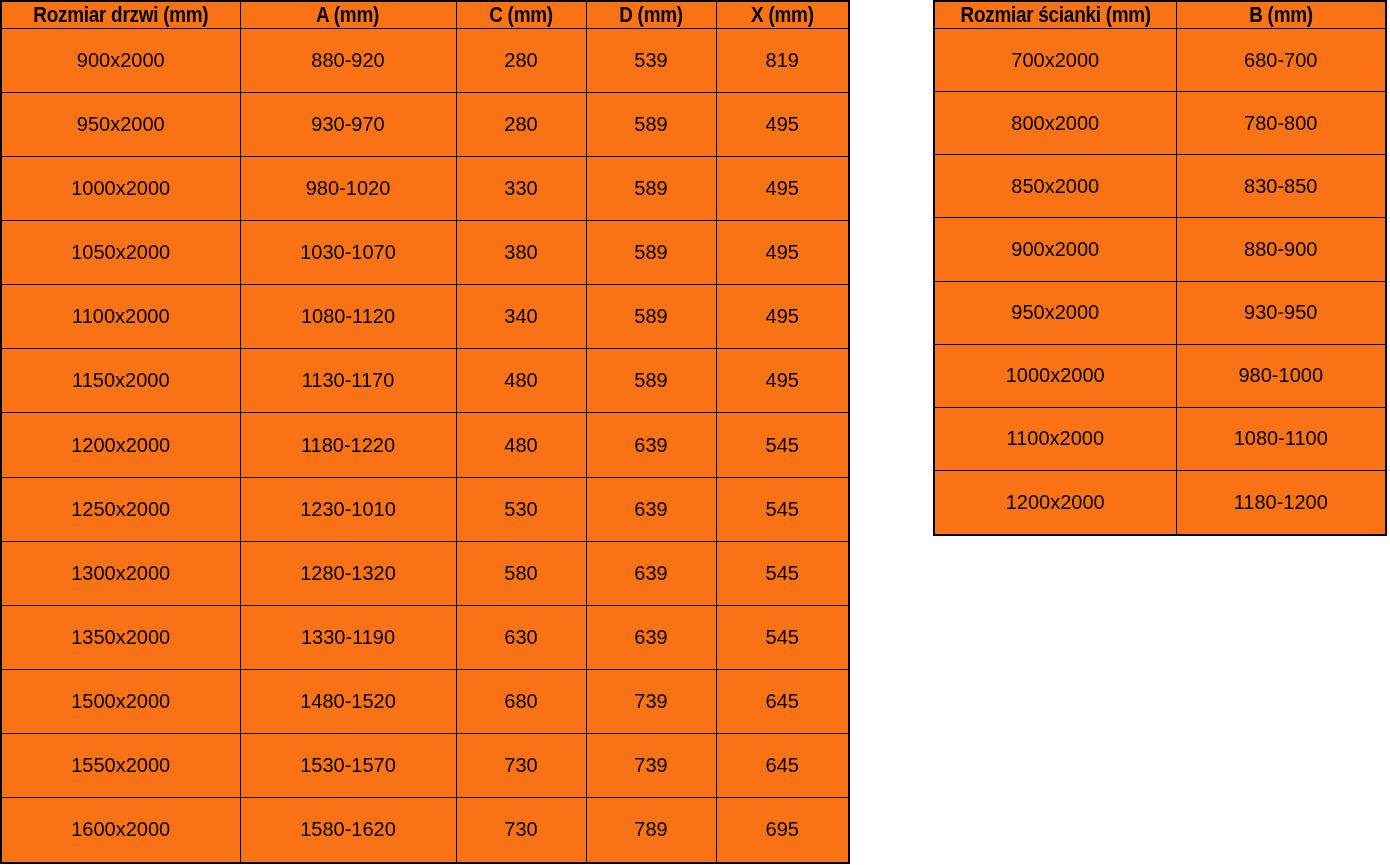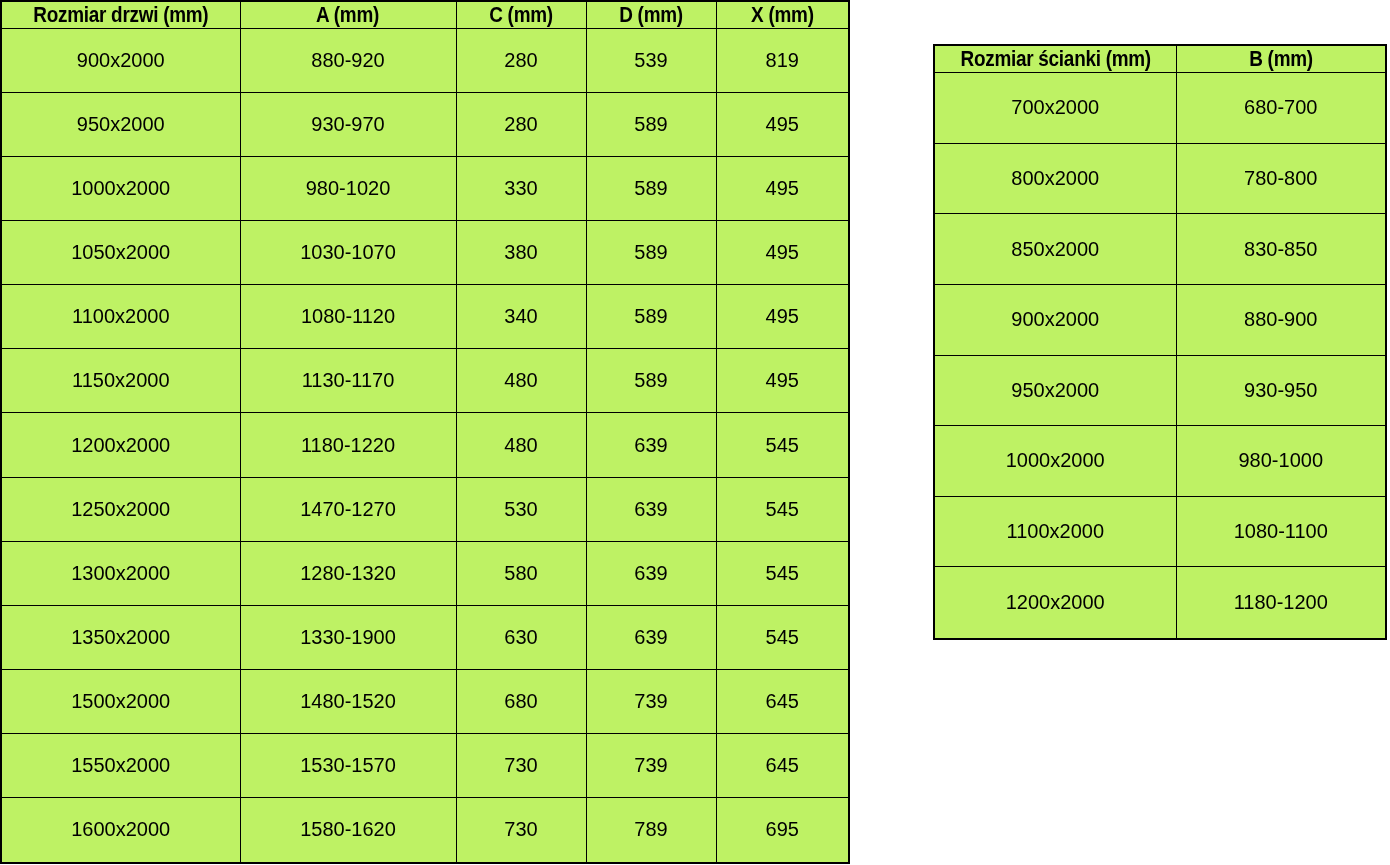--- a/index.html
+++ b/index.html
@@ -15,21 +15,21 @@
     position: relative;
     width: 1390px;
     height: 865px;
     background: #ffffff;
     overflow: hidden;
   }
   table.tbl {
     position: absolute;
     border-collapse: collapse;
     table-layout: fixed;
-    background: #bef264;
+    background: #f97316;
     border: 2px solid #000000;
   }
   table.tbl th,
   table.tbl td {
     border: 1px solid #000000;
     text-align: center;
     vertical-align: middle;
     padding: 0;
     overflow: hidden;
     white-space: nowrap;
@@ -53,22 +53,21 @@
   #doors-table {
     left: 0;
     top: 0;
     width: 848px;
     height: 864px;
   }
   #walls-table {
     left: 933px;
     top: 0;
     width: 452px;
-    height: 596px;
-    margin-top: 44px;
+    height: 536px;
   }
 </style>
 </head>
 <body>
 
 <div class="canvas">
 
   <table class="tbl" id="doors-table">
     <colgroup>
       <col style="width:239px">
@@ -131,35 +130,35 @@
         </tr>
         <tr>
           <td>1200x2000</td>
           <td>1180-1220</td>
           <td>480</td>
           <td>639</td>
           <td>545</td>
         </tr>
         <tr>
           <td>1250x2000</td>
-          <td>1470-1270</td>
+          <td>1230-1010</td>
           <td>530</td>
           <td>639</td>
           <td>545</td>
         </tr>
         <tr>
           <td>1300x2000</td>
           <td>1280-1320</td>
           <td>580</td>
           <td>639</td>
           <td>545</td>
         </tr>
         <tr>
           <td>1350x2000</td>
-          <td>1330-1900</td>
+          <td>1330-1190</td>
           <td>630</td>
           <td>639</td>
           <td>545</td>
         </tr>
         <tr>
           <td>1500x2000</td>
           <td>1480-1520</td>
           <td>680</td>
           <td>739</td>
           <td>645</td>

